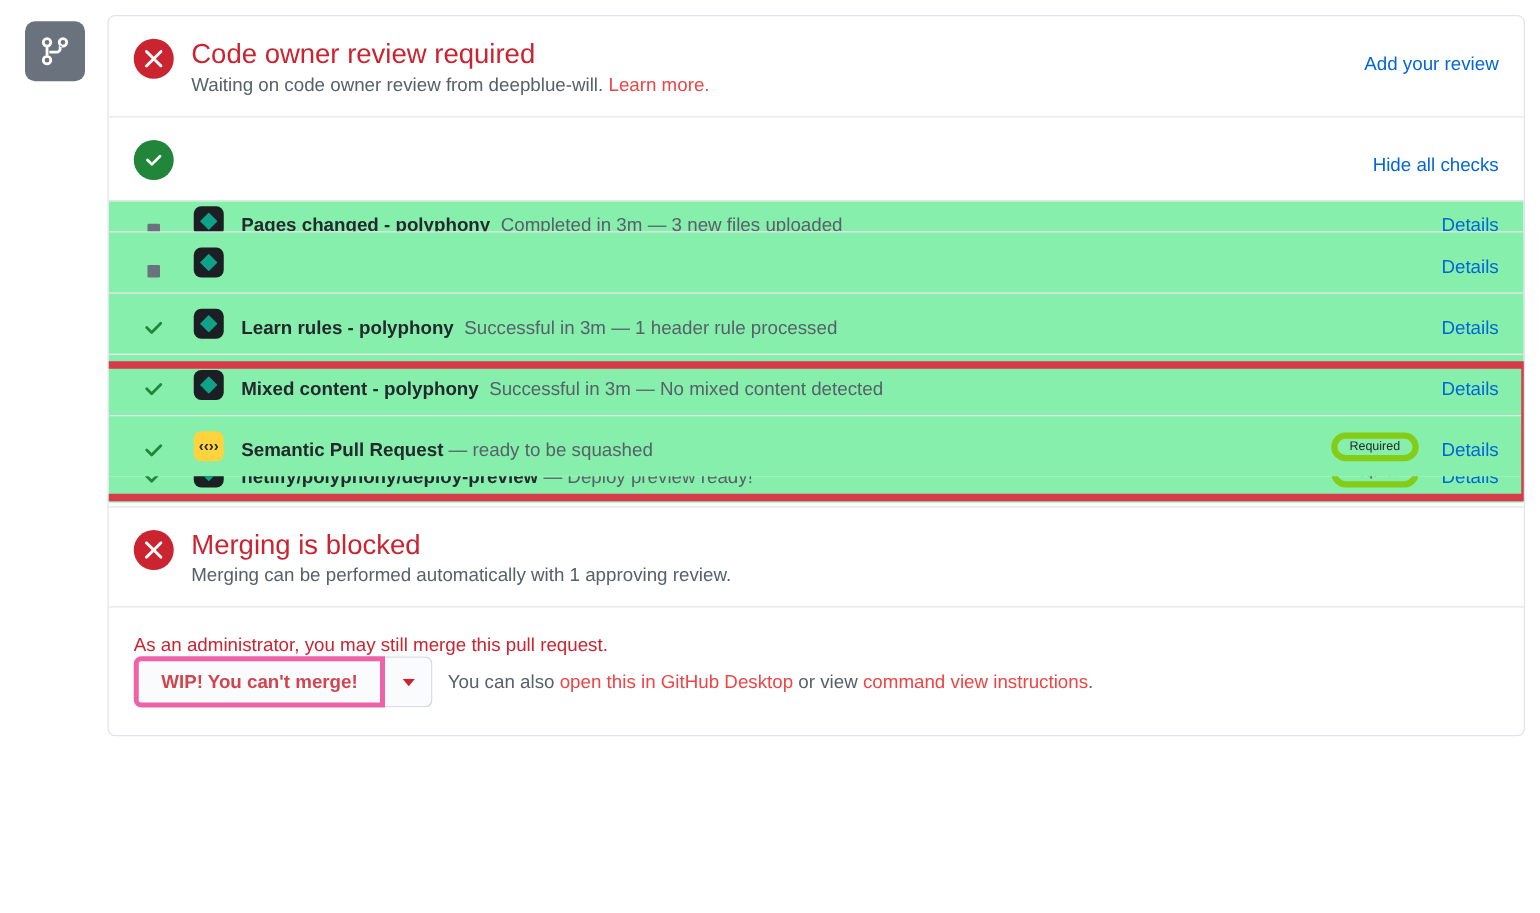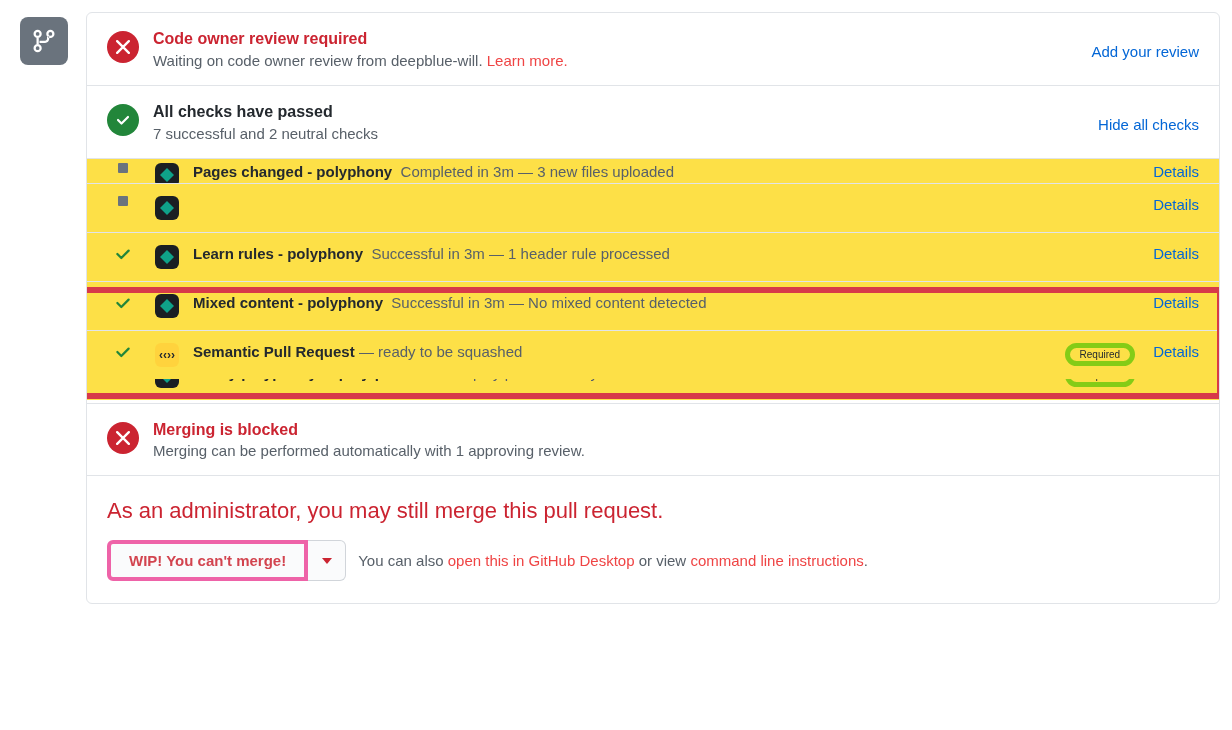--- a/index.html
+++ b/index.html
@@ -42,35 +42,35 @@
   }
   .section:last-child { border-bottom: none; }
   .section-row { display: flex; align-items: flex-start; gap: 14px; }
   .status-circle {
     width: 32px; height: 32px; border-radius: 50%;
     display: flex; align-items: center; justify-content: center;
     color: #fff; flex-shrink: 0; margin-top: 2px;
   }
   .red-bg { background: #cb2431; }
   .green-bg { background: #22863a; }
-  .section-title { font-size: 16px; font-weight: 700; line-height: 1.3; }
+  .section-title { font-size: 22px; font-weight: 400; line-height: 1.3; }
   .title-red { color: #cb2431; }
   .section-sub { font-size: 15px; color: #586069; margin-top: 2px; }
   .link { color: #ef4444; cursor: pointer; }
   .right-link {
     position: absolute; right: 20px; top: 30px;
     color: #0366d6; font-size: 15px; cursor: pointer;
   }
   .checks-wrap { position: relative; border-bottom: 1px solid #e1e4e8; }
   .check-row {
-    display: flex; align-items: flex-start;
+    display: flex; align-items: flex-end;
     padding: 12px 20px 12px 24px;
     border-top: 1px solid #e1e4e8;
     font-size: 15px;
-    background: #fde047;
+    background: #86efac;
   }
   .check-row .status {
     width: 24px; text-align: center; flex-shrink: 0;
     display: flex; align-items: center; justify-content: center;
   }
   .neutral-square {
     width: 10px; height: 10px; background: #6a737d; border-radius: 1px;
   }
   .avatar {
     width: 24px; height: 24px; border-radius: 6px;
@@ -90,21 +90,21 @@
   .details-link { color: #0366d6; cursor: pointer; }
   .highlight-box {
     position: absolute;
     border: 6px solid #d73a49;
     border-radius: 4px;
     pointer-events: none;
     left: -20px; right: -4px;
     z-index: 10;
   }
   .merge-section { padding: 22px 20px; }
-  .admin-note { color: #cb2431; font-size: 22px; margin-bottom: 16px; }
+  .admin-note { color: #cb2431; font-size: 15px; }
   .merge-btn-group { display: inline-flex; vertical-align: middle; }
   .merge-btn {
     border: 4px solid #ec4899; background: #fafbfc;
     color: #cb2431; font-weight: 600; font-size: 15px;
     padding: 8px 18px; border-radius: 6px 0 0 6px;
     cursor: not-allowed; opacity: 0.85;
   }
   .merge-dd {
     border: 1px solid #d1d5da; border-left: none; background: #fafbfc;
     width: 38px; border-radius: 0 6px 6px 0; cursor: pointer;
@@ -148,24 +148,20 @@
     </div>
 
     <div class="section" style="position:relative">
       <span class="right-link">Hide all checks</span>
       <div class="section-row">
         <div class="status-circle green-bg">
           <svg width="16" height="16" viewBox="0 0 16 16" fill="none">
               <path d="M3 8l3.5 3.5L13 5" stroke="white" stroke-width="2.2" stroke-linecap="round" stroke-linejoin="round"></path>
             </svg>
         </div>
-        <div>
-          <div class="section-title">All checks have passed</div>
-          <div class="section-sub">7 successful and 2 neutral checks</div>
-        </div>
       </div>
     </div>
 
     <div class="checks-wrap" style="position:relative">
 
       <div class="row-cut-top">
         <div class="check-row">
           <span class="status">
               <span class="neutral-square"></span>
             </span>
@@ -279,19 +275,19 @@
       <div style="display:flex;align-items:center">
         <span class="merge-btn-group">
           <button class="merge-btn">WIP! You can't merge!</button>
           <button class="merge-dd">
             <svg width="10" height="6" viewBox="0 0 10 6">
                 <path d="M0 0l5 6 5-6z" fill="#cb2431"></path>
               </svg>
           </button>
         </span>
         <span class="merge-text">
-          <span>You can also </span><span class="link">open this in GitHub Desktop</span><span> or view </span><span class="link">command line instructions</span><span>.</span>
+          <span>You can also </span><span class="link">open this in GitHub Desktop</span><span> or view </span><span class="link">command view instructions</span><span>.</span>
         </span>
       </div>
     </div>
 
   </div>
 </div>
 
 </body></html>

